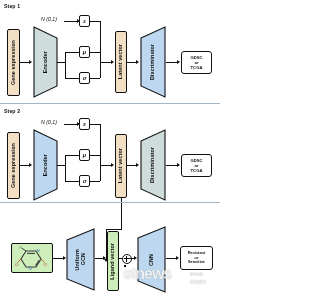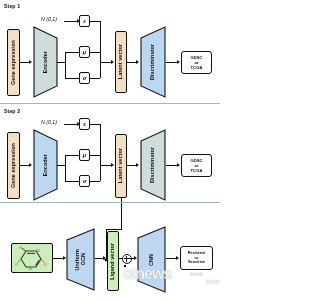--- a/index.html
+++ b/index.html
@@ -279,14 +279,14 @@
   <div class="arrowhead" style="left:176px;top:52.8px;"></div>
 
   <div class="outbox" style="left:180px;top:43px;width:33px;height:24px;font-size:3.9px;">
     <span>Resistant</span>
     <span>or</span>
     <span>Sensitive</span>
   </div>
 </div>
 
 <div class="wm wm-main" style="left:123px;top:266px;">etnews</div>
-<div class="wm wm-sub" style="left:190px;top:278px;margin-left:16px;">com</div>
+<div class="wm wm-sub" style="left:190px;top:278px;">com</div>
 <div class="wm wm-tiny" style="left:190px;top:272px;">전자신문</div>
 
 </body></html>

